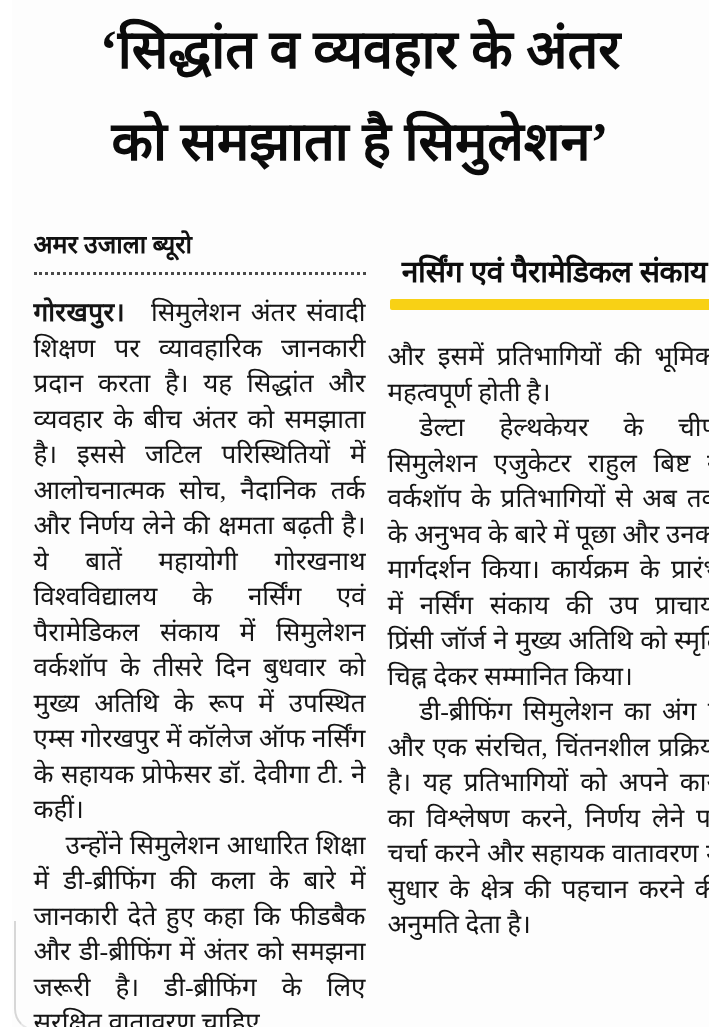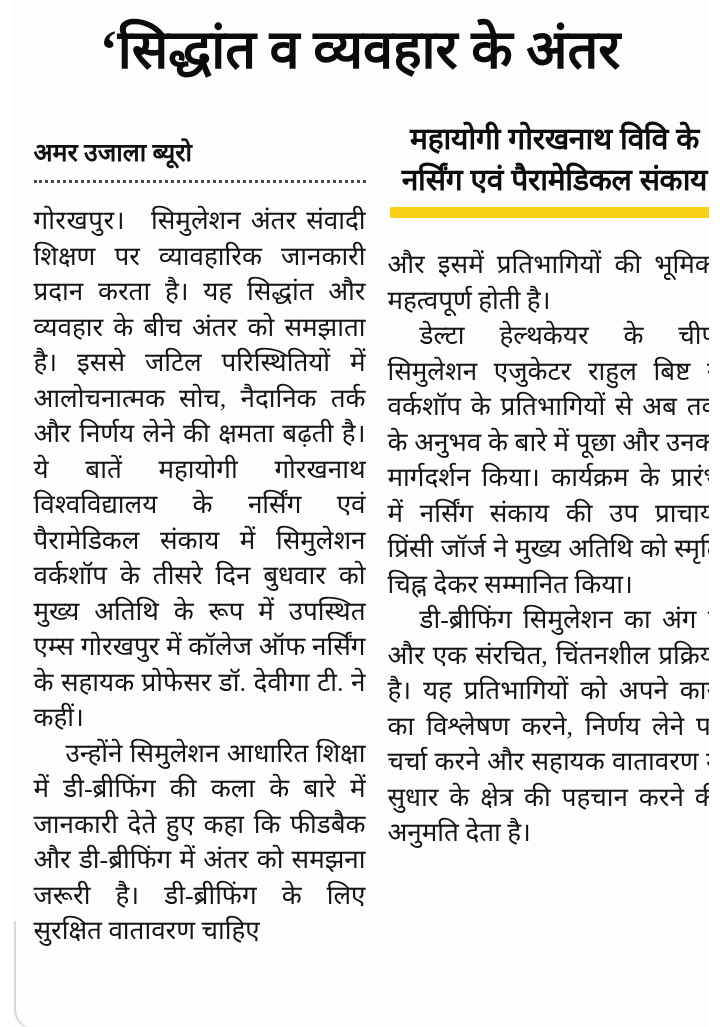--- a/index.html
+++ b/index.html
@@ -47,21 +47,21 @@
     height: 0;
     border-bottom: 3px dotted #4a4a4a;
   }
   .body-text {
     font-size: 26px;
     line-height: 35.5px;
     text-align: justify;
     color: #151515;
   }
   .col-left .body-text.first { margin-top: 20px; }
-  .dateline { font-weight: 400; letter-spacing: 0.5px; }
+  .dateline { font-weight: 700; letter-spacing: 0.5px; }
   .dateline-gap { display: inline-block; width: 26px; }
   .indent { text-indent: 32px; }
 
   
   .subheading {
     font-family: "Liberation Sans", "DejaVu Sans", sans-serif;
     font-weight: 700;
     font-size: 30px;
     line-height: 41px;
     text-align: center;
@@ -91,36 +91,37 @@
     pointer-events: none;
   }
 </style>
 </head>
 <body>
 
 <div class="page" style="background: rgb(253, 253, 253); color: rgb(21, 21, 21);">
 
   <h1 class="headline" style="color: rgb(11, 11, 11);">
     <span>‘सिद्धांत व व्यवहार के अंतर</span><br>
+    <span>को समझाता है सिमुलेशन’</span>
   </h1>
 
   <div class="columns">
 
     <div class="col-left">
       <div class="byline">अमर उजाला ब्यूरो</div>
       <div class="dotted-rule"></div>
       <p class="body-text first">
         <span class="dateline">गोरखपुर।</span><span class="dateline-gap"></span><span>सिमुलेशन अंतर संवादी शिक्षण पर व्यावहारिक जानकारी प्रदान करता है। यह सिद्धांत और व्यवहार के बीच अंतर को समझाता है। इससे जटिल परिस्थितियों में आलोचनात्मक सोच, नैदानिक तर्क और निर्णय लेने की क्षमता बढ़ती है। ये बातें महायोगी गोरखनाथ विश्वविद्यालय के नर्सिंग एवं पैरामेडिकल संकाय में सिमुलेशन वर्कशॉप के तीसरे दिन बुधवार को मुख्य अतिथि के रूप में उपस्थित एम्स गोरखपुर में कॉलेज ऑफ नर्सिंग के सहायक प्रोफेसर डॉ. देवीगा टी. ने कहीं।</span>
       </p>
       <p class="body-text indent">उन्होंने सिमुलेशन आधारित शिक्षा में डी-ब्रीफिंग की कला के बारे में जानकारी देते हुए कहा कि फीडबैक और डी-ब्रीफिंग में अंतर को समझना जरूरी है। डी-ब्रीफिंग के लिए सुरक्षित वातावरण चाहिए</p>
     </div>
 
     <div class="col-right">
       <div class="subheading">
-        <span>महायोगी गोरखनाथ विवि के</span><br>
+        <br>
         <span>नर्सिंग एवं पैरामेडिकल संकाय</span><br>
       </div>
       <div class="yellow-bar" style="background: rgb(248, 209, 21);"></div>
       <p class="body-text first">और इसमें प्रतिभागियों की भूमिका महत्वपूर्ण होती है।</p>
       <p class="body-text indent">डेल्टा हेल्थकेयर के चीफ सिमुलेशन एजुकेटर राहुल बिष्ट ने वर्कशॉप के प्रतिभागियों से अब तक के अनुभव के बारे में पूछा और उनका मार्गदर्शन किया। कार्यक्रम के प्रारंभ में नर्सिंग संकाय की उप प्राचार्या प्रिंसी जॉर्ज ने मुख्य अतिथि को स्मृति चिह्न देकर सम्मानित किया।</p>
       <p class="body-text indent">डी-ब्रीफिंग सिमुलेशन का अंग है और एक संरचित, चिंतनशील प्रक्रिया है। यह प्रतिभागियों को अपने कार्य का विश्लेषण करने, निर्णय लेने पर चर्चा करने और सहायक वातावरण में सुधार के क्षेत्र की पहचान करने की अनुमति देता है।</p>
     </div>
 
   </div>
 

